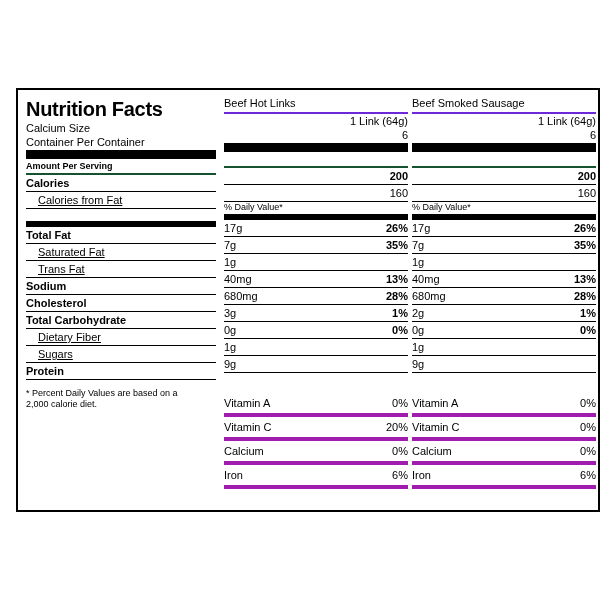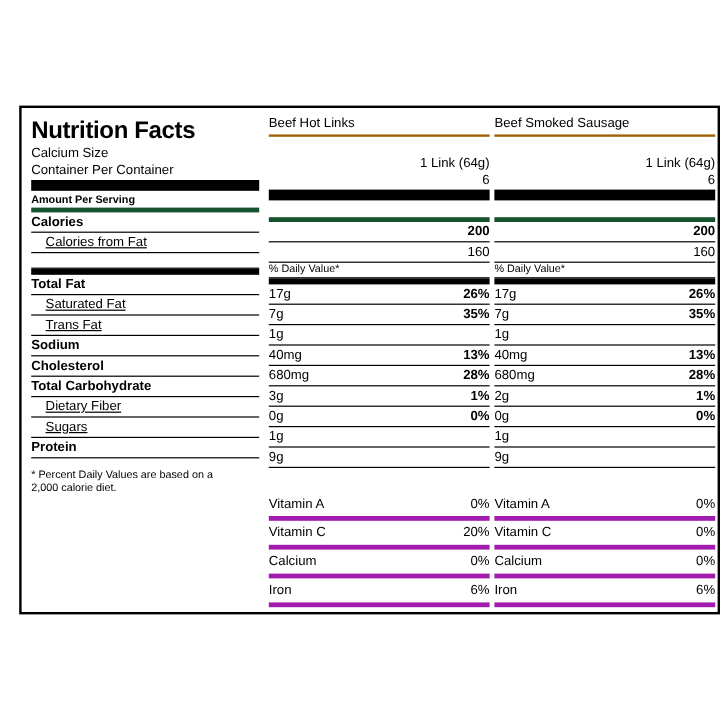--- a/index.html
+++ b/index.html
@@ -70,37 +70,37 @@
   }
   .bar-med {
     height: 5px;
     background: #000;
     margin: 0;
   }
   .amount-per {
     font-size: 9px;
     font-weight: bold;
     line-height: 12px;
-    border-bottom: 4px solid #14532d;
+    border-bottom: 2px solid #14532d;
     padding: 1px 0 1px 0;
   }
   .dv-head {
     font-size: 9px;
     font-weight: normal;
     line-height: 11px;
     padding-bottom: 1px;
     border-bottom: 1px solid #000;
   }
   .colhead {
     font-size: 11px;
     font-weight: normal;
     line-height: 14px;
-    border-bottom: 2px solid #a16207;
+    border-bottom: 2px solid #6d28d9;
     padding-bottom: 2px;
-    margin-bottom: 15px;
+    margin-bottom: 0px;
   }
   .serving-row {
     display: flex;
     justify-content: space-between;
     font-size: 11px;
     line-height: 14px;
     padding: 0;
   }
   .footnote {
     font-size: 9px;

